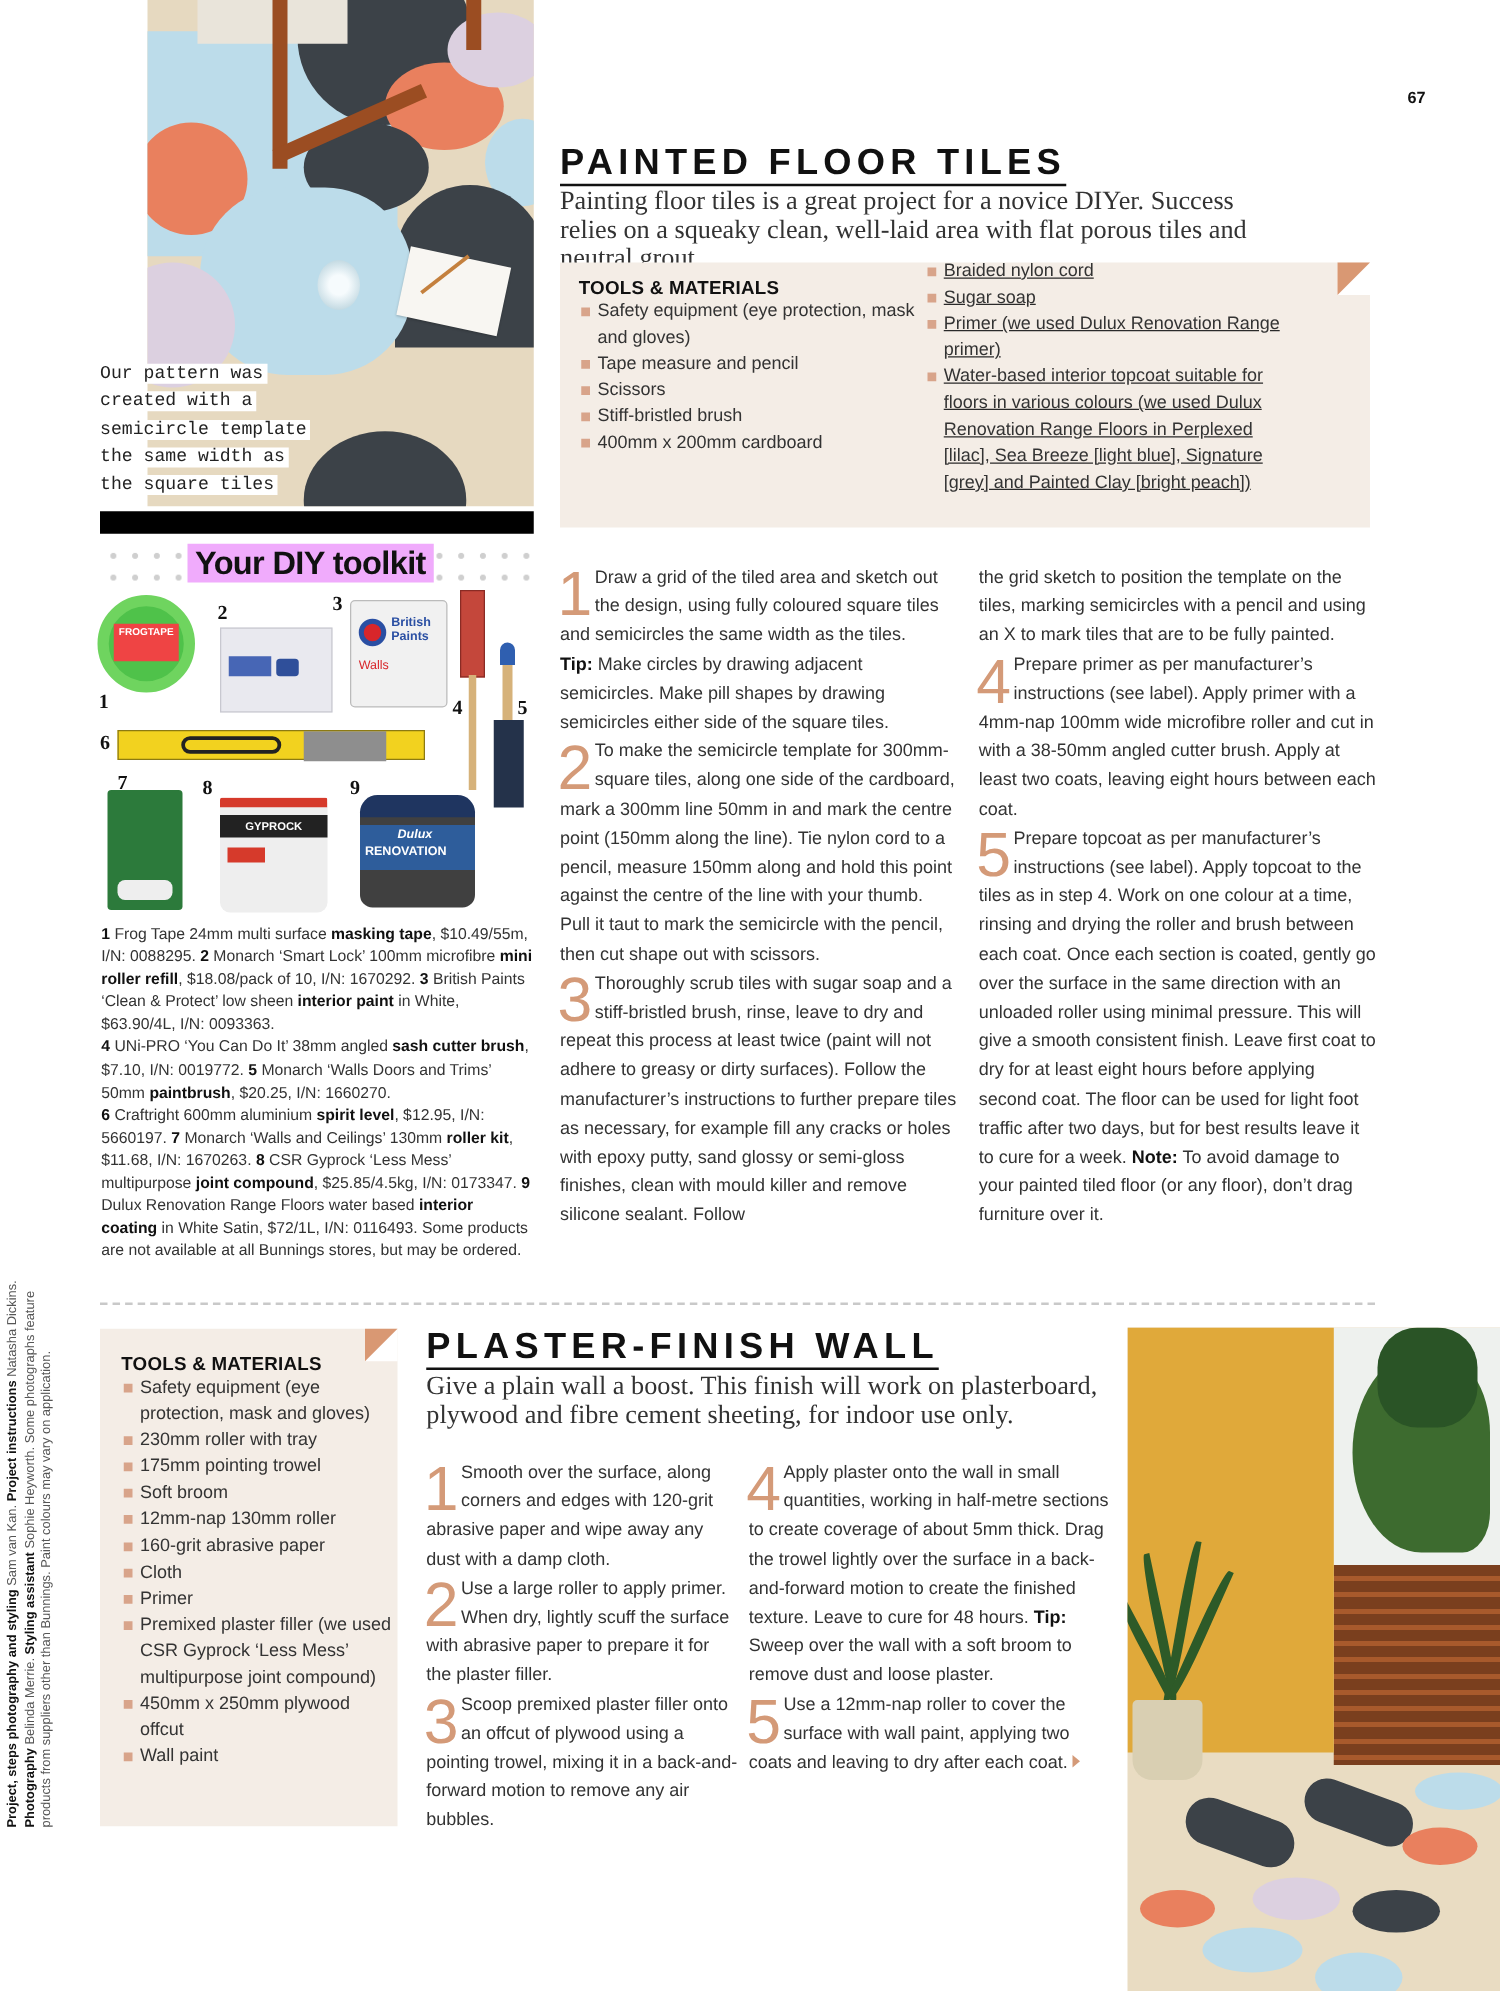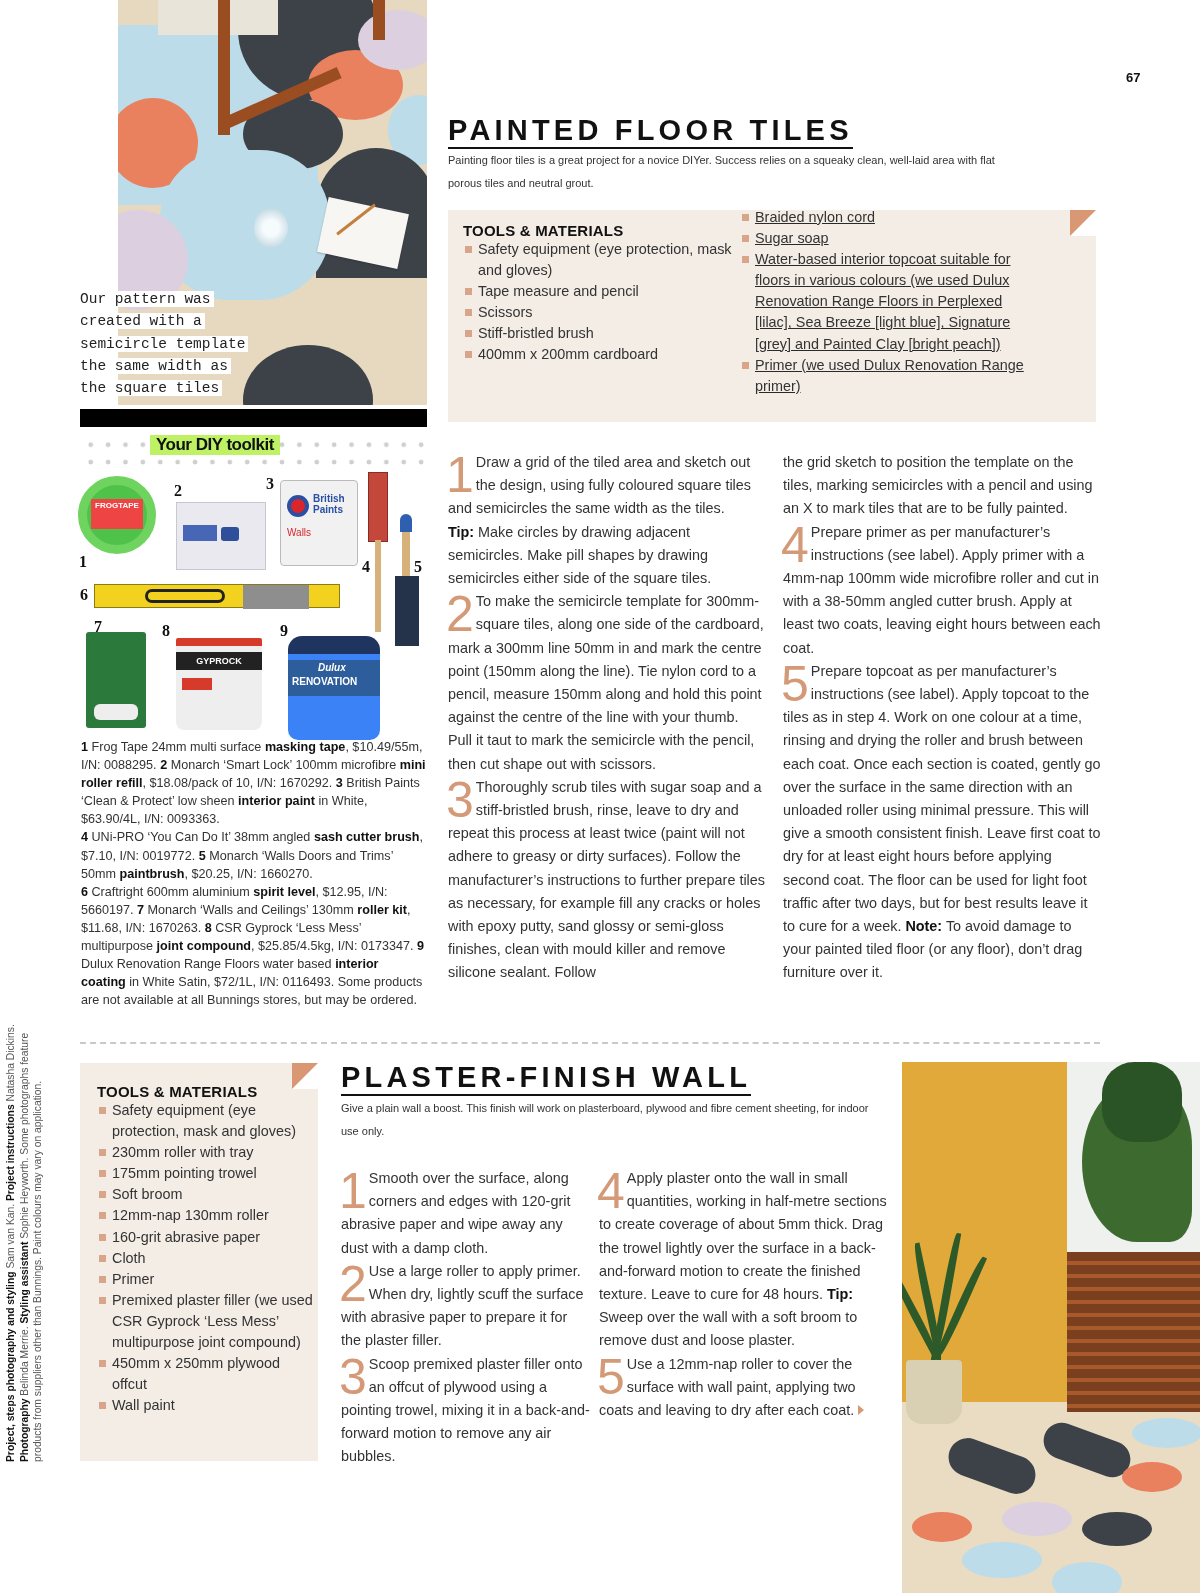--- a/index.html
+++ b/index.html
@@ -22,32 +22,32 @@
 
   .photo-caption { left: 80px; top: 288px; width: 200px; font-family: "Liberation Mono", monospace; font-size: 14.5px; line-height: 22.3px; color: #222; }
   .photo-caption span { background: #ffffff; padding: 0 3px 0 0; display: inline; }
 
   .black-bar { left: 80px; top: 409px; width: 347px; height: 18px; background: #000; }
 
   
   .toolkit-dots { left: 80px; top: 434px; width: 347px; height: 36px;
     background-image: radial-gradient(circle, #cfcfcf 2.2px, transparent 2.6px);
     background-size: 17.4px 17.4px; background-position: 2px 2px; }
-  .toolkit-title { left: 150px; top: 435px; padding: 0 6px; background: #bef264; font-size: 17px; font-weight: bold; color: #111; letter-spacing: -0.5px; }
+  .toolkit-title { left: 150px; top: 435px; padding: 0 6px; background: #f0abfc; font-size: 26px; font-weight: bold; color: #111; letter-spacing: -0.5px; }
   .products { left: 80px; top: 472px; width: 347px; height: 262px; }
   .prod-num { position: absolute; font-family: "Liberation Serif", serif; font-weight: bold; font-size: 16px; color: #111; }
   .prod { position: absolute; }
 
   .product-list { left: 81px; top: 738px; width: 345px; font-size: 12.6px; line-height: 18.1px; color: #333; }
   .product-list b { color: #111; }
 
   
   .h1 { font-size: 29px; font-weight: bold; color: #111; letter-spacing: 4.2px; border-bottom: 2.5px solid #111; display: inline-block; line-height: 34px; padding-bottom: 0; }
   .floor-title { left: 448px; top: 113px; }
-  .intro { font-size: 11px; line-height: 23px; color: #333; }
+  .intro { font-size: 21px; line-height: 23px; color: #333; font-family: Liberation Serif, serif; }
   .floor-intro { left: 448px; top: 149px; width: 560px; }
 
   .materials-box { background: #f4ede6; }
   .fold { position: absolute; width: 26px; height: 26px; background: #ffffff; }
   .fold::after { content: ""; position: absolute; left: 0; top: 0; width: 0; height: 0;
     border-left: 26px solid #d99873; border-bottom: 26px solid transparent; border-top: 0 solid transparent; }
 
   .floor-box { left: 448px; top: 210px; width: 648px; height: 212px; }
   .box-heading { font-size: 15px; font-weight: bold; color: #111; letter-spacing: 0.2px; }
   .mat-list { list-style: none; font-size: 14.4px; line-height: 21.1px; color: #333; }
@@ -170,21 +170,21 @@
     <div style="position:absolute;left:8px;top:72px;width:44px;height:16px;background:#eee;border-radius:6px;"></div>
   </div>
   <div class="prod-num" style="left:14px;top:146px;">7</div>
 
   <div class="prod" style="left:96px;top:166px;width:86px;height:92px;background:#eeeeee;border-top:8px solid #d63a2b;border-radius:2px 2px 8px 8px;">
     <div style="position:absolute;left:0;top:6px;width:86px;height:18px;background:#222;color:#fff;font-size:9px;font-weight:bold;text-align:center;line-height:18px;">GYPROCK</div>
     <div style="position:absolute;left:6px;top:32px;width:30px;height:12px;background:#d63a2b;"></div>
   </div>
   <div class="prod-num" style="left:82px;top:150px;">8</div>
 
-  <div class="prod" style="left:208px;top:164px;width:92px;height:104px;background:#3b82f6;border-top:18px solid #1f3560;border-radius:14px 14px 10px 10px;">
+  <div class="prod" style="left:208px;top:164px;width:92px;height:90px;background:#404040;border-top:18px solid #1f3560;border-radius:14px 14px 10px 10px;">
     <div style="position:absolute;left:0;top:6px;width:92px;height:36px;background:#2e5d9b;"></div>
     <div style="position:absolute;left:30px;top:8px;font-size:10px;font-weight:bold;font-style:italic;color:#fff;">Dulux</div>
     <div style="position:absolute;left:4px;top:22px;font-size:10px;font-weight:bold;color:#fff;">RENOVATION</div>
   </div>
   <div class="prod-num" style="left:200px;top:150px;">9</div>
 </div>
 
 <div class="abs product-list">
   <span><b>1</b> <span>Frog Tape 24mm multi surface </span><b>masking tape</b><span>, $10.49/55m, I/N: 0088295.</span></span>
   <span><b>2</b> <span>Monarch ‘Smart Lock’ 100mm microfibre </span><b>mini roller refill</b><span>, $18.08/pack of 10, I/N: 1670292.</span></span>
@@ -212,22 +212,22 @@
     <li>Tape measure and pencil</li>
     <li>Scissors</li>
     <li>Stiff-bristled brush</li>
     <li>400mm x 200mm cardboard</li>
   </ul>
 </div>
 <div class="abs floor-col-r">
   <ul class="mat-list">
     <li>Braided nylon cord</li>
     <li>Sugar soap</li>
+    <li>Primer (we used Dulux Renovation Range primer)</li>
     <li>Water-based interior topcoat suitable for floors in various colours (we used Dulux Renovation Range Floors in Perplexed [lilac], Sea Breeze [light blue], Signature [grey] and Painted Clay [bright peach])</li>
-    <li>Primer (we used Dulux Renovation Range primer)</li>
   </ul>
 </div>
 
 <div class="abs floor-steps-1 steps">
   <p><span class="step-num">1</span><span>Draw a grid of the tiled area and sketch out the design, using fully coloured square tiles and semicircles the same width as the tiles.</span><br><b>Tip:</b><span> Make circles by drawing adjacent semicircles. Make pill shapes by drawing semicircles either side of the square tiles.</span></p>
   <p><span class="step-num">2</span><span>To make the semicircle template for 300mm-square tiles, along one side of the cardboard, mark a 300mm line 50mm in and mark the centre point (150mm along the line). Tie nylon cord to a pencil, measure 150mm along and hold this point against the centre of the line with your thumb. Pull it taut to mark the semicircle with the pencil, then cut shape out with scissors.</span></p>
   <p><span class="step-num">3</span><span>Thoroughly scrub tiles with sugar soap and a stiff-bristled brush, rinse, leave to dry and repeat this process at least twice (paint will not adhere to greasy or dirty surfaces). Follow the manufacturer’s instructions to further prepare tiles as necessary, for example fill any cracks or holes with epoxy putty, sand glossy or semi-gloss finishes, clean with mould killer and remove silicone sealant. Follow</span></p>
 </div>
 <div class="abs floor-steps-2 steps">
   <p>the grid sketch to position the template on the tiles, marking semicircles with a pencil and using an X to mark tiles that are to be fully painted.</p>

